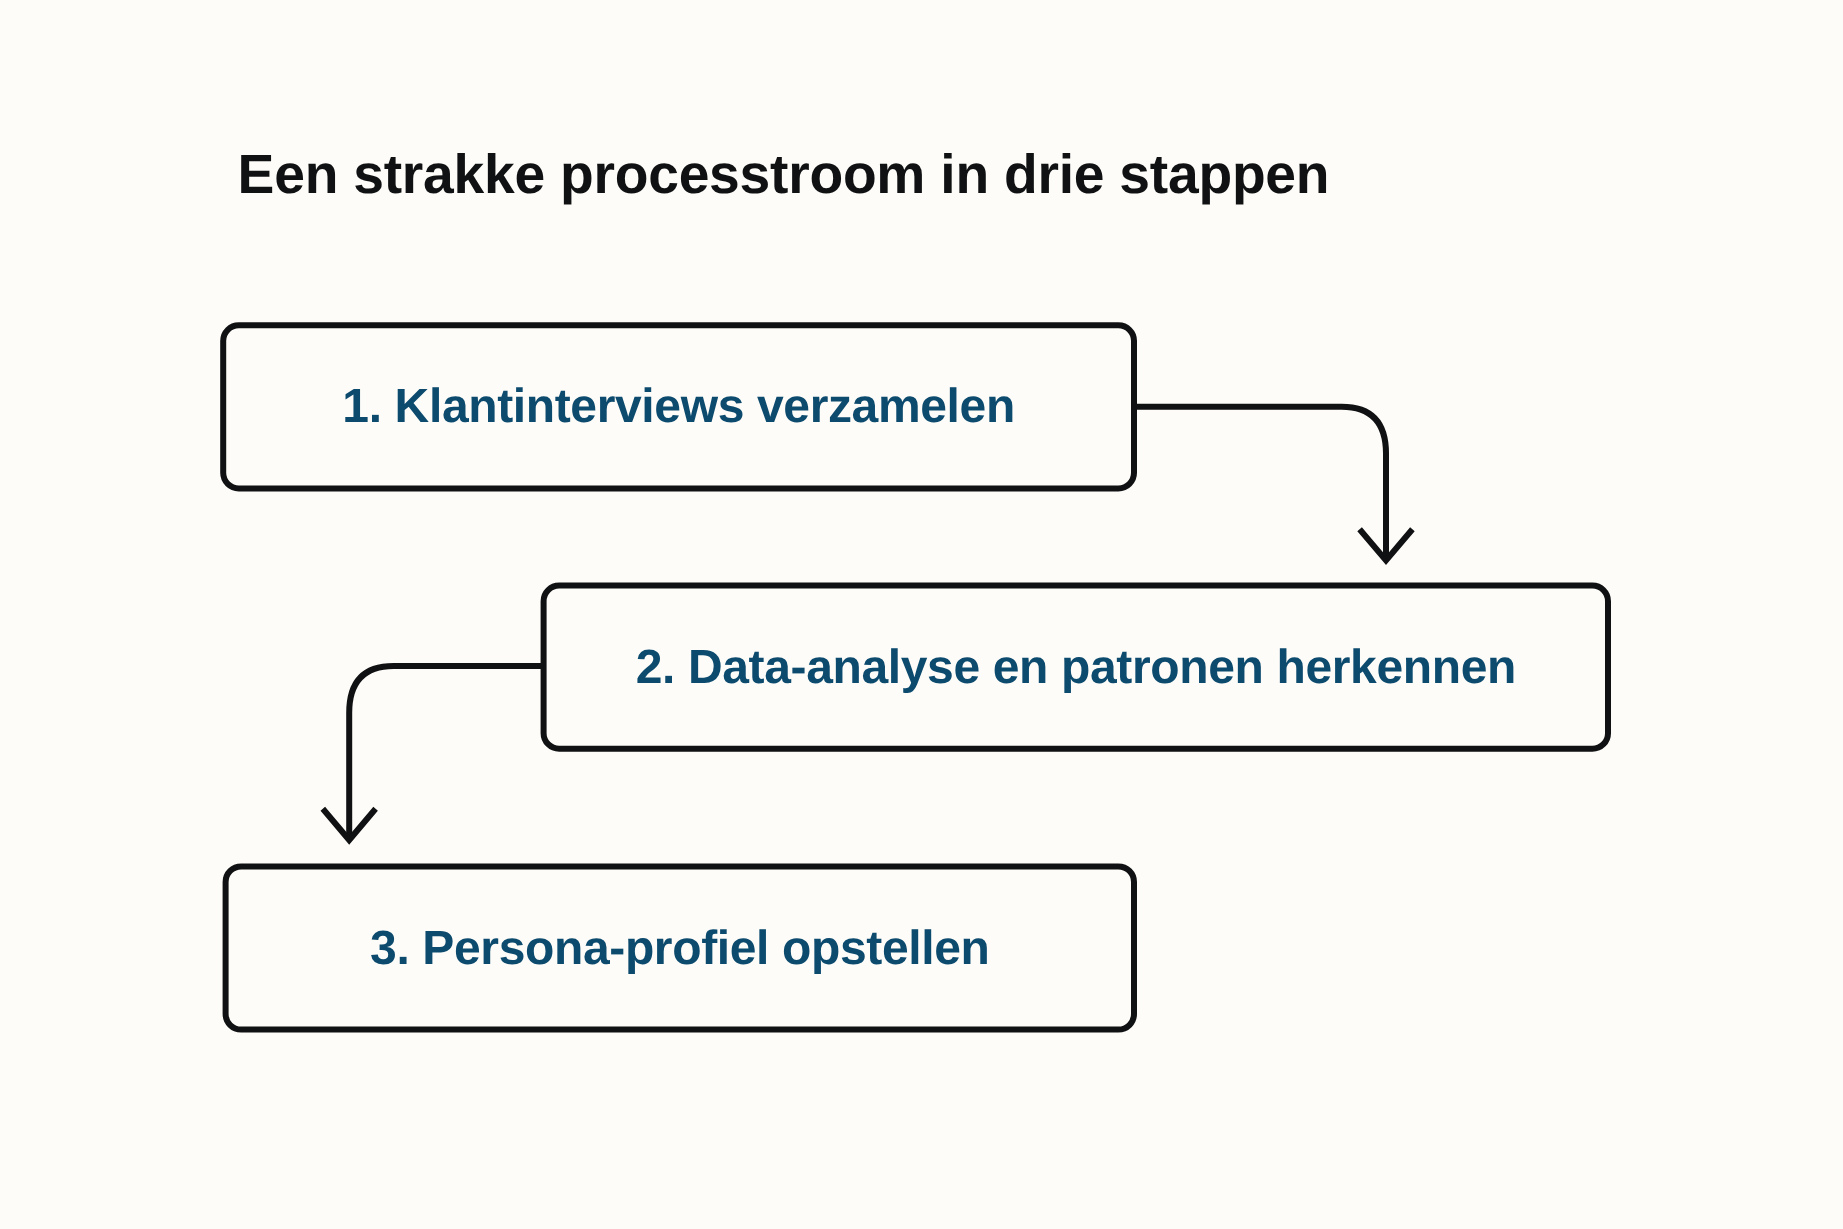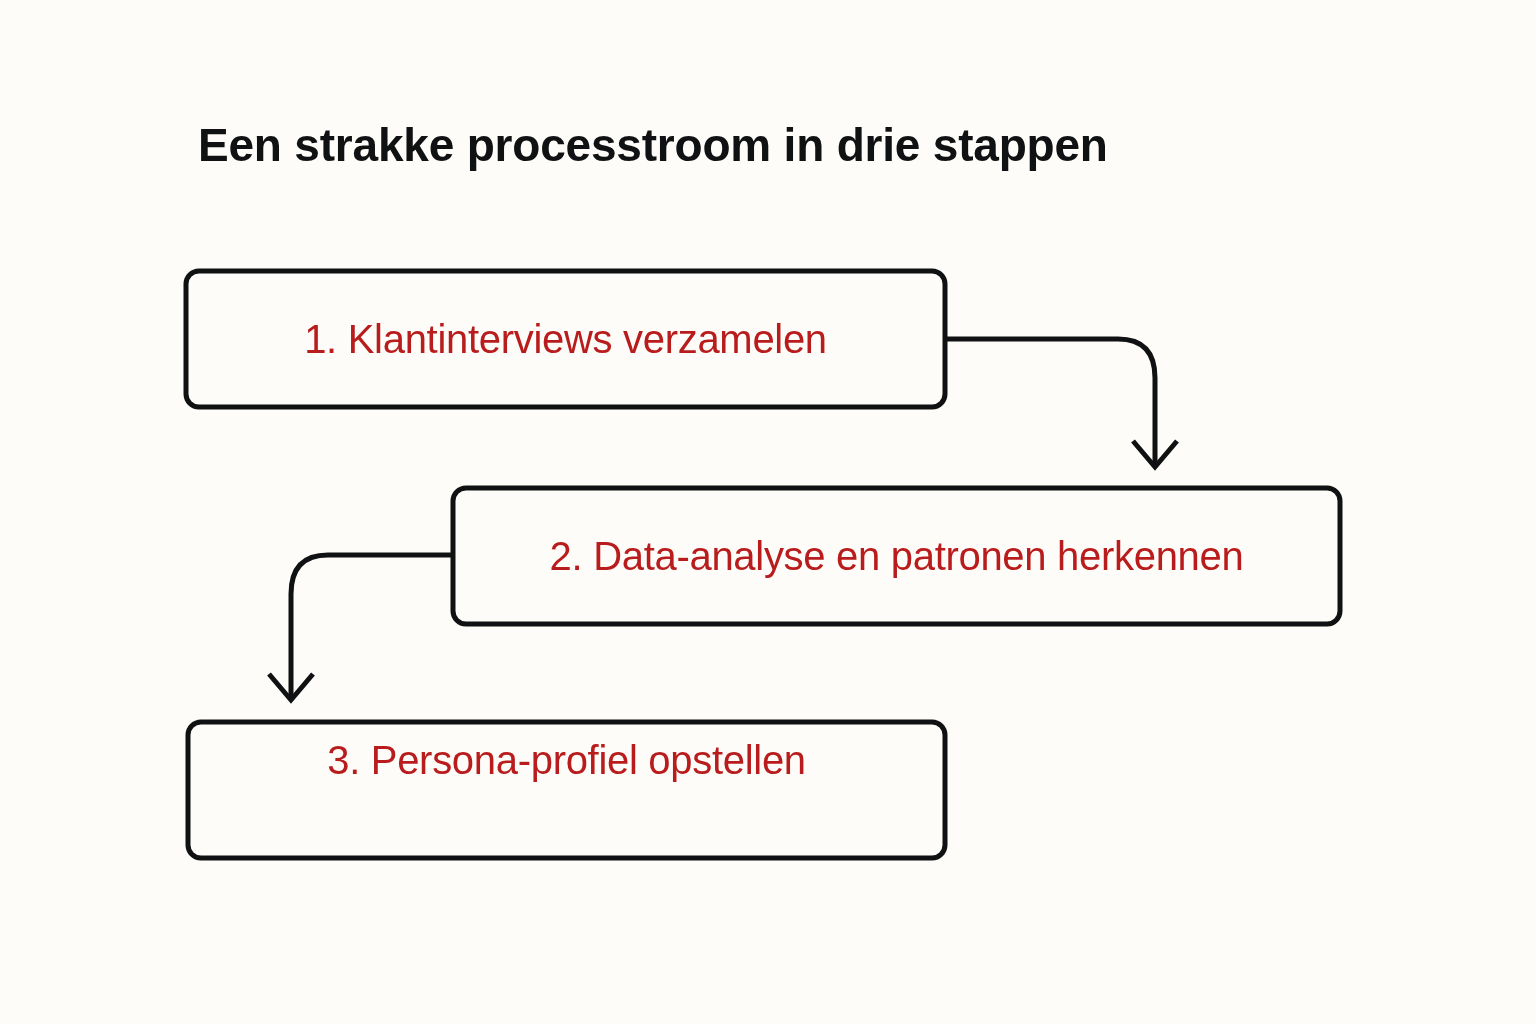--- a/index.html
+++ b/index.html
@@ -36,30 +36,30 @@
     letter-spacing: -0.2px;
     white-space: nowrap;
   }
   .node {
     position: absolute;
     box-sizing: border-box;
     display: flex;
     align-items: center;
     justify-content: center;
     font-size: 40px;
-    font-weight: normal;
-    color: #b91c1c;
+    font-weight: bold;
+    color: #0c4a6e;
     letter-spacing: -0.3px;
     white-space: nowrap;
     background: transparent;
     border: none;
   }
   #node-1 { left: 186px; top: 271px; width: 759px; height: 136px; }
   #node-2 { left: 453px; top: 488px; width: 887px; height: 136px; text-align: right; }
-  #node-3 { left: 188px; top: 692px; width: 757px; height: 136px; }
+  #node-3 { left: 188px; top: 722px; width: 757px; height: 136px; }
 </style>
 </head>
 <body>
 
 <div id="canvas">
 
   <svg id="diagram-svg" viewBox="0 0 1536 1024">
 
     <rect x="186" y="271" width="759" height="136" rx="13" ry="13" fill="none" stroke="#101113" stroke-width="5"></rect>
 

